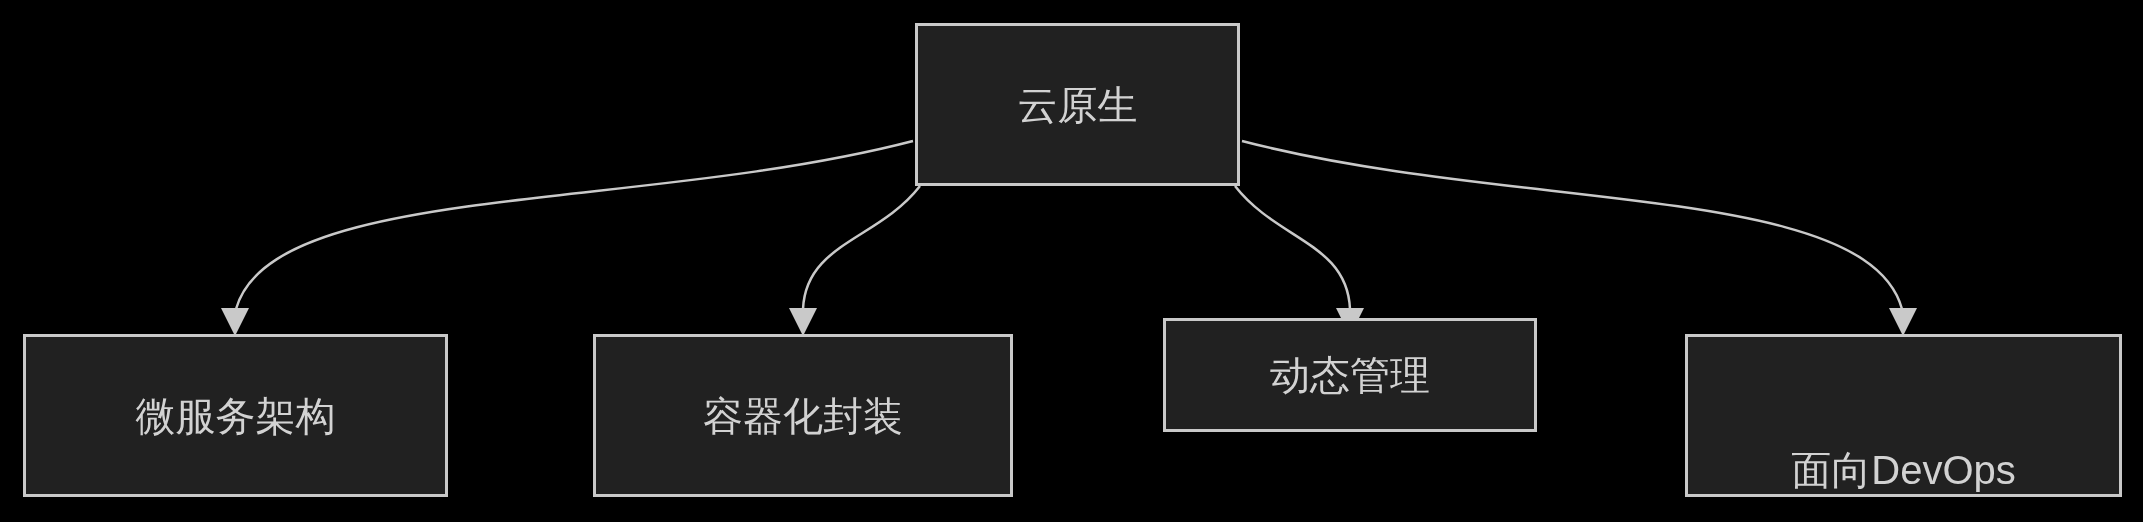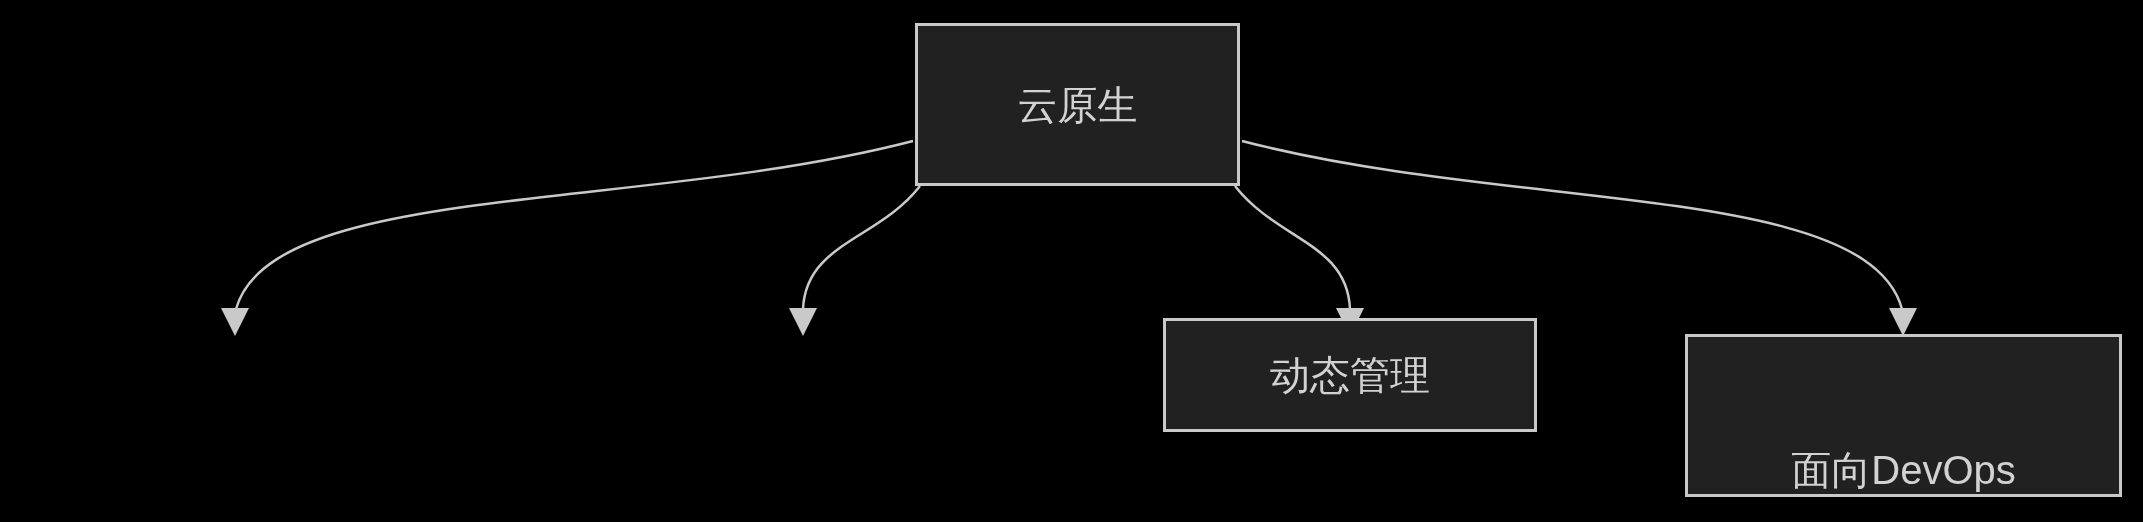--- a/index.html
+++ b/index.html
@@ -79,21 +79,27 @@
     <polygon class="edge-arrowhead" points="1336,308 1364,308 1350,336"></polygon>
 
     <path class="edge-path" d="M 1242 141 C 1515 212, 1867 182, 1902 309"></path>
     <polygon class="edge-arrowhead" points="1889,308 1917,308 1903,336"></polygon>
   </svg>
 
   <div class="node node-root">
     <span class="node-label">云原生</span>
   </div>
 
+  <div class="node node-child-0">
+    <span class="node-label">微服务架构</span>
+  </div>
 
+  <div class="node node-child-1">
+    <span class="node-label">容器化封装</span>
+  </div>
 
   <div class="node node-child-2">
     <span class="node-label">动态管理</span>
   </div>
 
   <div class="node node-child-3">
     <span class="node-label">面向DevOps</span>
   </div>
 
 </div>

